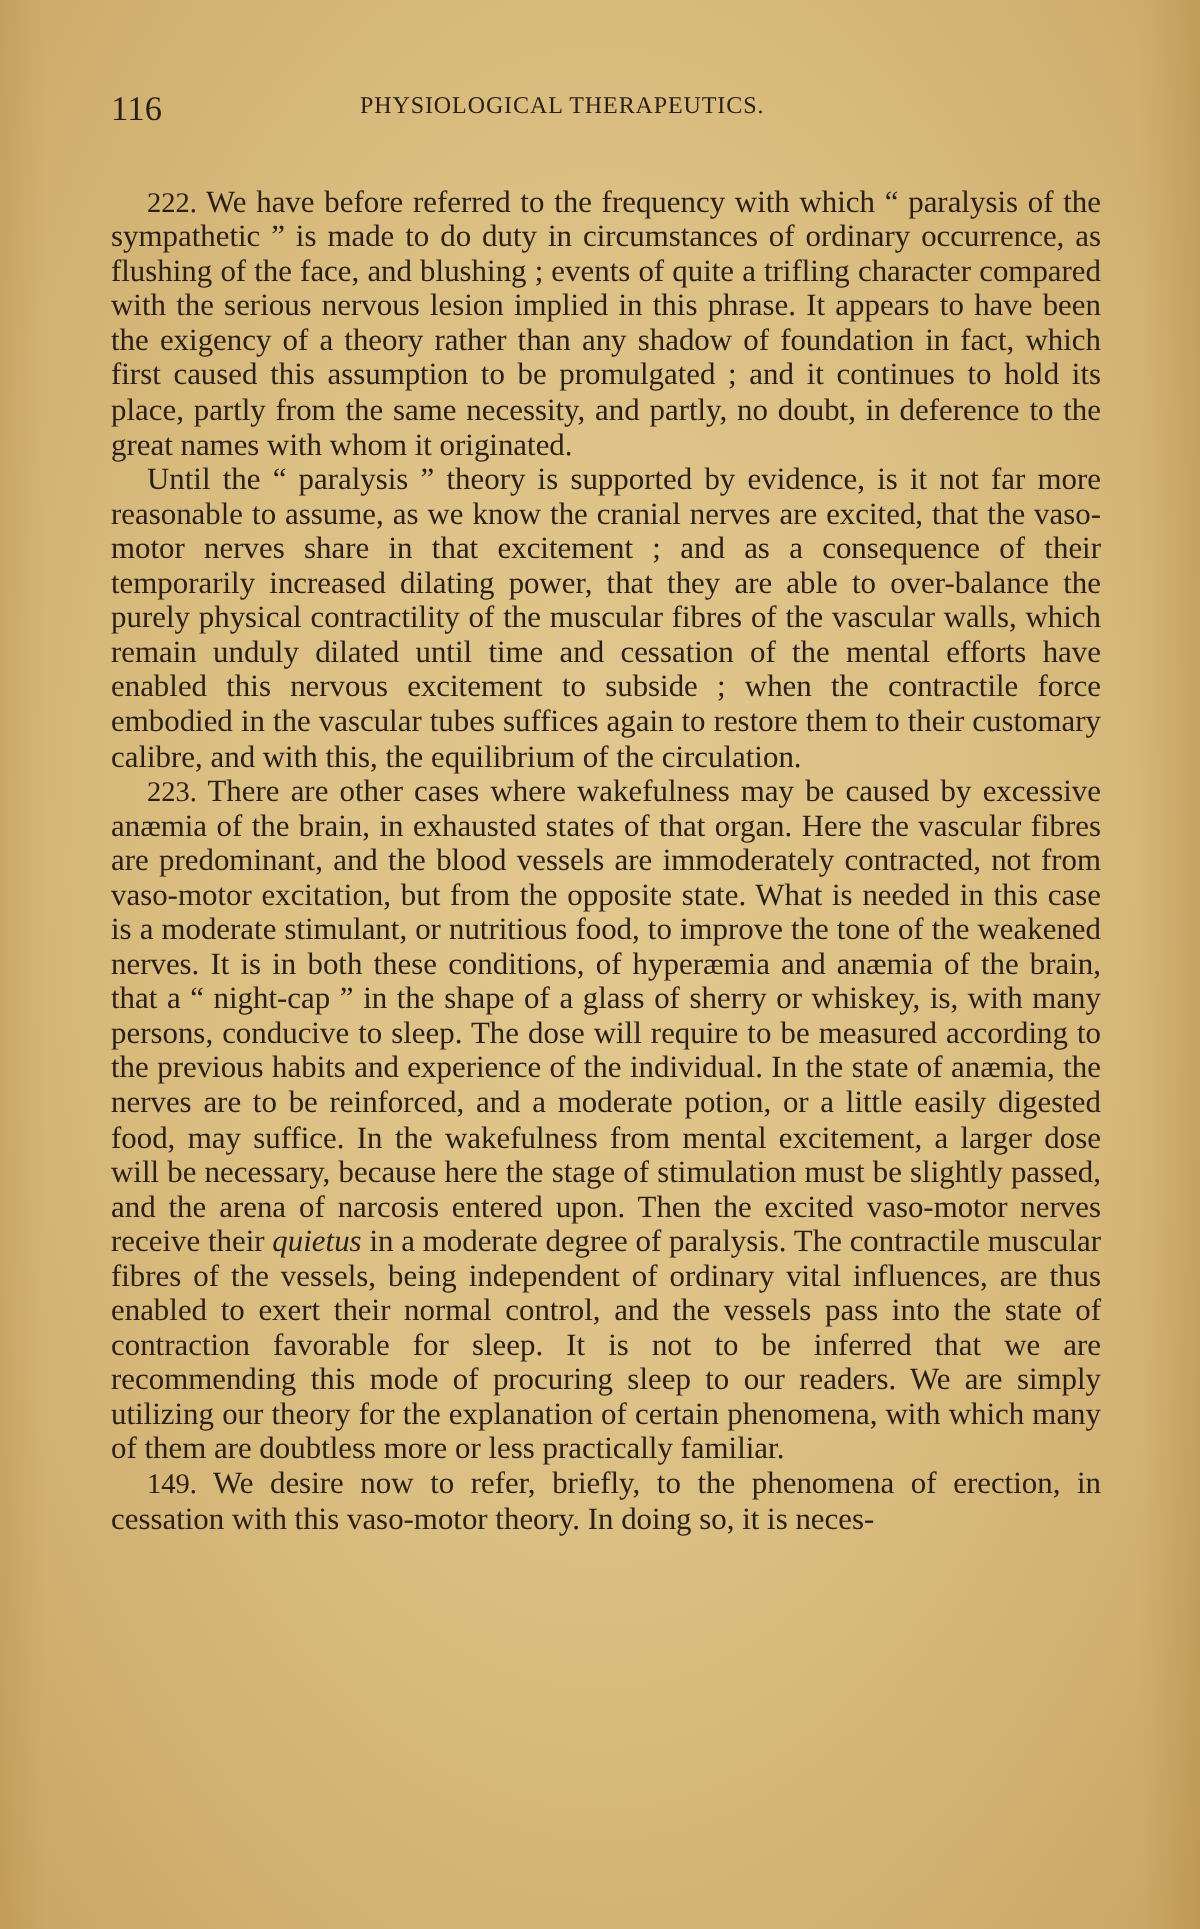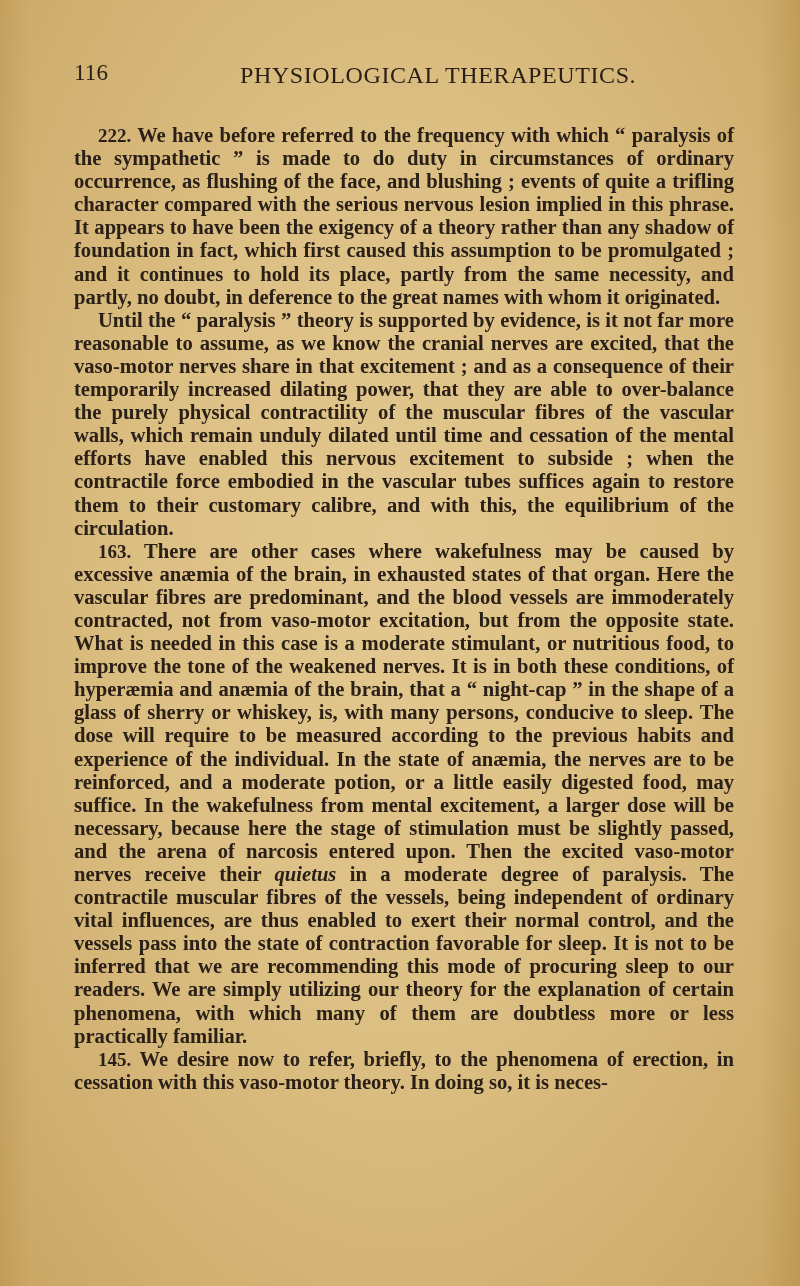--- a/index.html
+++ b/index.html
@@ -41,32 +41,31 @@
     position: absolute;
     left: 0;
     top: 0;
     font-size: 23px;
     text-align: center;
   }
   .running-title {
     position: absolute;
     left: 166px;
     top: 2px;
-    font-size: 24px;
+    font-size: 16px;
     letter-spacing: 0.6px;
   }
   .text-block {
     position: absolute;
     top: 124px;
     left: 74px;
     width: 660px;
     font-size: 20.6px;
     line-height: 23.1px;
     text-align: justify;
-    font-weight: bold;
   }
   .para {
     margin: 0;
     text-indent: 24px;
     text-align: justify;
   }
   .para-num {
     font-size: 19px;
   }
   .italic {
@@ -87,22 +86,22 @@
 
 <div class="text-block">
   <p class="para">
     <span class="para-num">222.</span>
     <span>We have before referred to the frequency with which “ paralysis of the sympathetic ” is made to do duty in circumstances of ordinary occurrence, as flushing of the face, and blushing ; events of quite a trifling character compared with the serious nervous lesion implied in this phrase. It appears to have been the exigency of a theory rather than any shadow of foundation in fact, which first caused this assumption to be promulgated ; and it continues to hold its place, partly from the same necessity, and partly, no doubt, in deference to the great names with whom it originated.</span>
   </p>
   <p class="para">
     <span>Until the “ paralysis ” theory is supported by evidence, is it not far more reasonable to assume, as we know the cranial nerves are excited, that the vaso-motor nerves share in that excitement ; and as a consequence of their temporarily increased dilating power, that they are able to over-balance the purely physical contractility of the muscular fibres of the vascular walls, which remain unduly dilated until time and cessation of the mental efforts have enabled this nervous excitement to subside ; when the contractile force embodied in the vascular tubes suffices again to restore them to their customary calibre, and with this, the equilibrium of the circulation.</span>
   </p>
   <p class="para">
-    <span class="para-num">163.</span>
+    <span class="para-num">223.</span>
     <span>There are other cases where wakefulness may be caused by excessive anæmia of the brain, in exhausted states of that organ. Here the vascular fibres are predominant, and the blood vessels are immoderately contracted, not from vaso-motor excitation, but from the opposite state. What is needed in this case is a moderate stimulant, or nutritious food, to improve the tone of the weakened nerves. It is in both these conditions, of hyperæmia and anæmia of the brain, that a “ night-cap ” in the shape of a glass of sherry or whiskey, is, with many persons, conducive to sleep. The dose will require to be measured according to the previous habits and experience of the individual. In the state of anæmia, the nerves are to be reinforced, and a moderate potion, or a little easily digested food, may suffice. In the wakefulness from mental excitement, a larger dose will be necessary, because here the stage of stimulation must be slightly passed, and the arena of narcosis entered upon. Then the excited vaso-motor nerves receive their</span>
     <span class="italic">quietus</span>
     <span>in a moderate degree of paralysis. The contractile muscular fibres of the vessels, being independent of ordinary vital influences, are thus enabled to exert their normal control, and the vessels pass into the state of contraction favorable for sleep. It is not to be inferred that we are recommending this mode of procuring sleep to our readers. We are simply utilizing our theory for the explanation of certain phenomena, with which many of them are doubtless more or less practically familiar.</span>
   </p>
   <p class="para">
-    <span class="para-num">145.</span>
+    <span class="para-num">149.</span>
     <span>We desire now to refer, briefly, to the phenomena of erection, in cessation with this vaso-motor theory. In doing so, it is neces-</span>
   </p>
 </div>
 
 </body></html>

